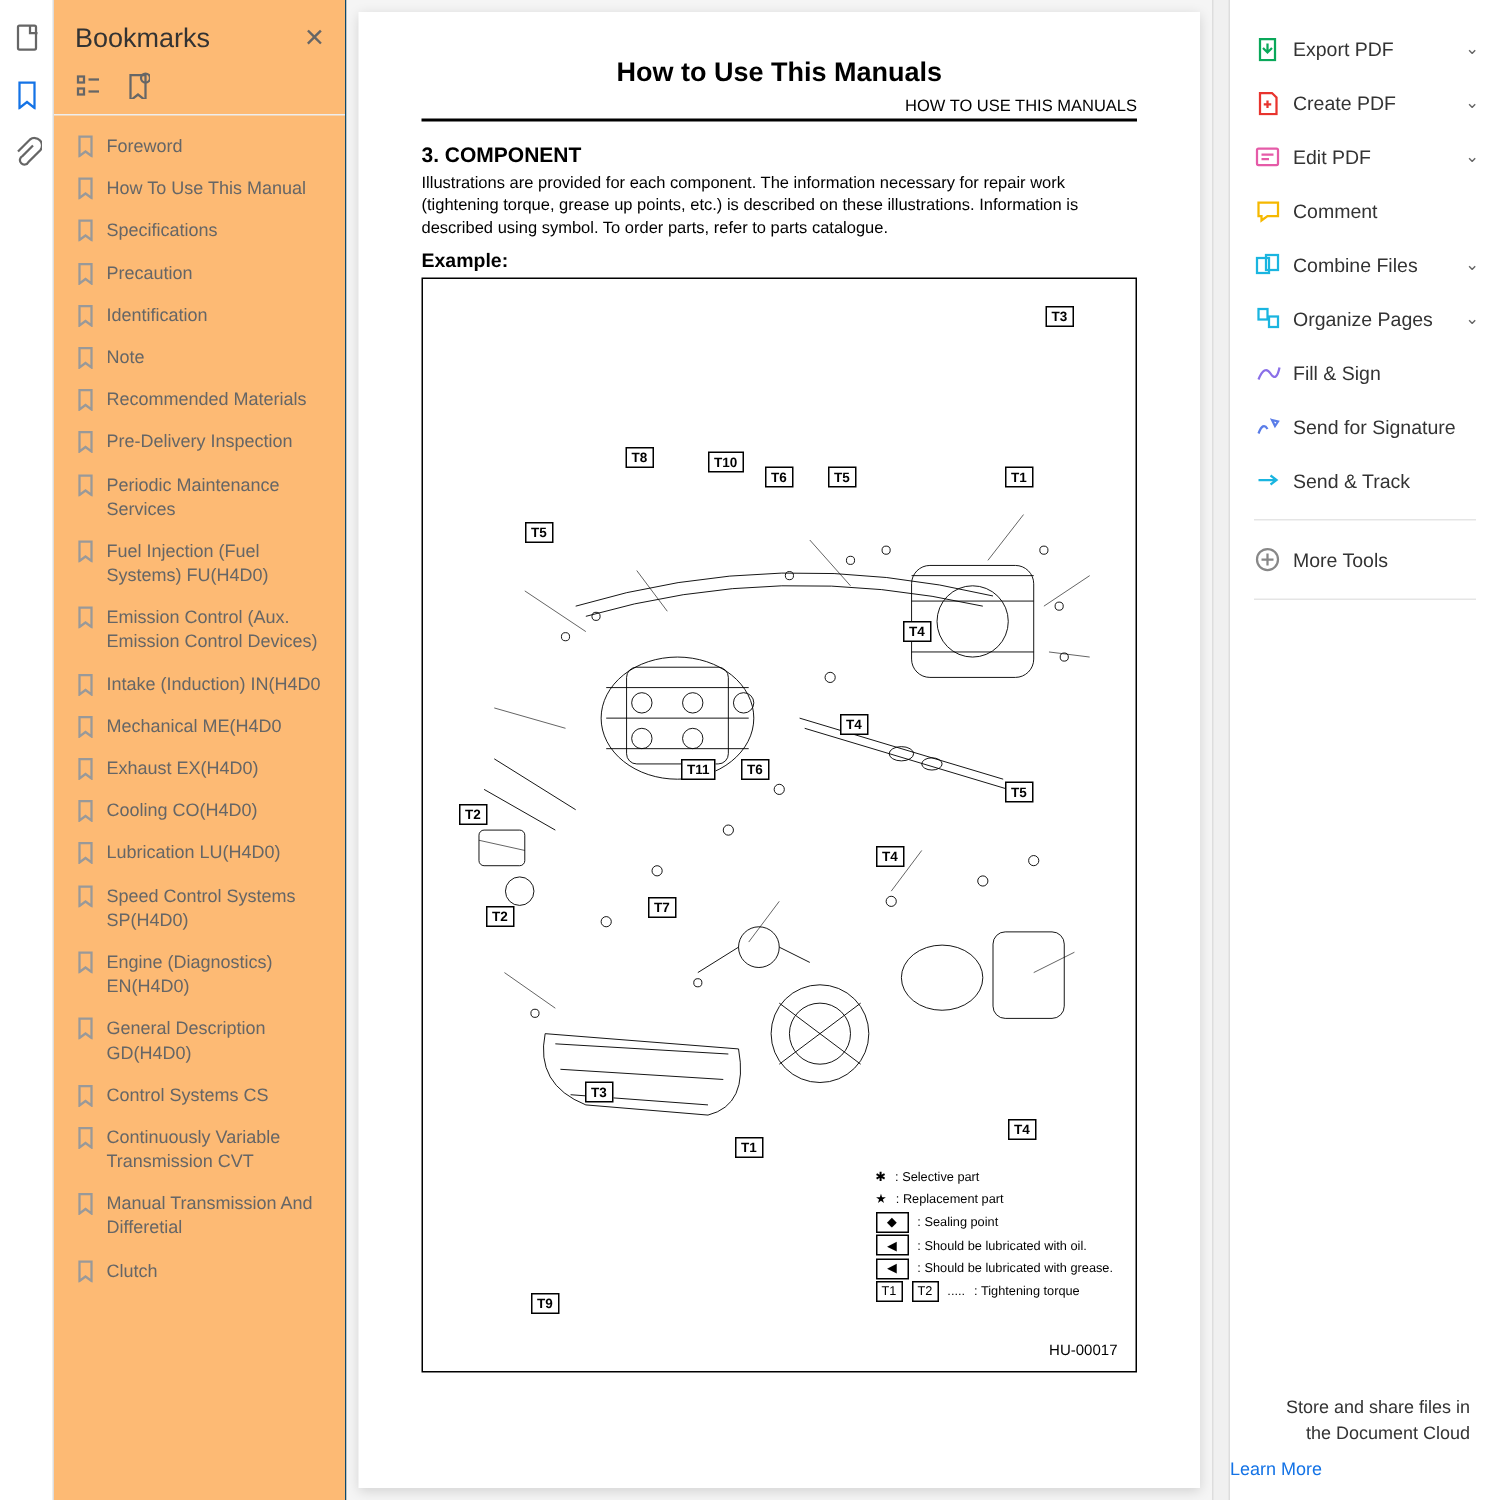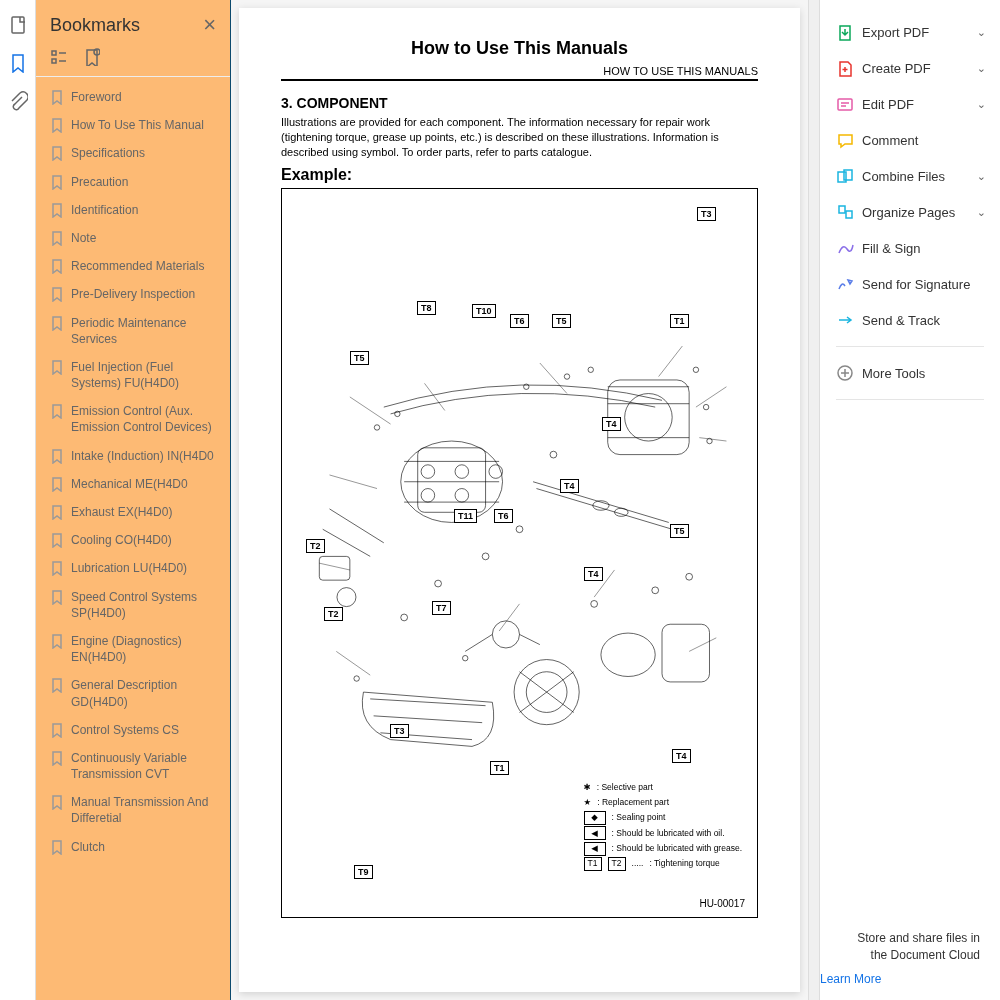--- a/index.html
+++ b/index.html
@@ -17,21 +17,21 @@
 .bi svg{width:13px;height:15px;stroke:#999;fill:none;stroke-width:1.5;flex-shrink:0;margin-top:1px}
 .bl::-webkit-scrollbar{width:7px}
 .bl::-webkit-scrollbar-thumb{background:#ccc;border-radius:3px}
 .doc{flex:1;background:#f5f5f5;position:relative;overflow:hidden;padding:8px}
 .doc::-webkit-scrollbar{width:12px}
 .pg{background:#fff;width:100%;height:100%;box-shadow:0 2px 8px rgba(0,0,0,.15);padding:30px 42px;position:relative;font-family:Arial,sans-serif}
 .pt{text-align:center;font-weight:bold;font-size:18px;margin-bottom:6px}
 .pr{text-align:right;font-size:11px;border-bottom:2px solid #000;padding-bottom:2px;margin-bottom:14px}
 .sh{font-weight:bold;font-size:14px;margin-bottom:4px}
 .bd{font-size:11px;line-height:1.35;margin-bottom:6px}
-.ex{font-weight:bold;font-size:16px;margin-bottom:4px}
+.ex{font-weight:bold;font-size:13px;margin-bottom:4px}
 .dg{border:1.5px solid #000;height:730px;position:relative;background:#fff;overflow:hidden}
 .dg svg{width:100%;height:100%}
 .cl{position:absolute;border:1px solid #000;background:#fff;font-size:9px;padding:1px 3px;font-weight:bold}
 .lg{position:absolute;right:15px;bottom:45px;font-size:8.5px;line-height:1.8}
 .lg .r{display:flex;align-items:center;gap:6px}
 .lg .b{width:22px;height:14px;border:1px solid #000;display:inline-flex;align-items:center;justify-content:center}
 .hu{position:absolute;right:12px;bottom:8px;font-size:10px}
 .sb{width:12px;background:#f0f0f0;border-left:1px solid #ddd;border-right:1px solid #ddd}
 .rp{width:180px;display:flex;flex-direction:column;padding:14px 0}
 .ri{display:flex;align-items:center;gap:8px;padding:9px 16px;font-size:13px;color:#333;cursor:pointer;position:relative}

